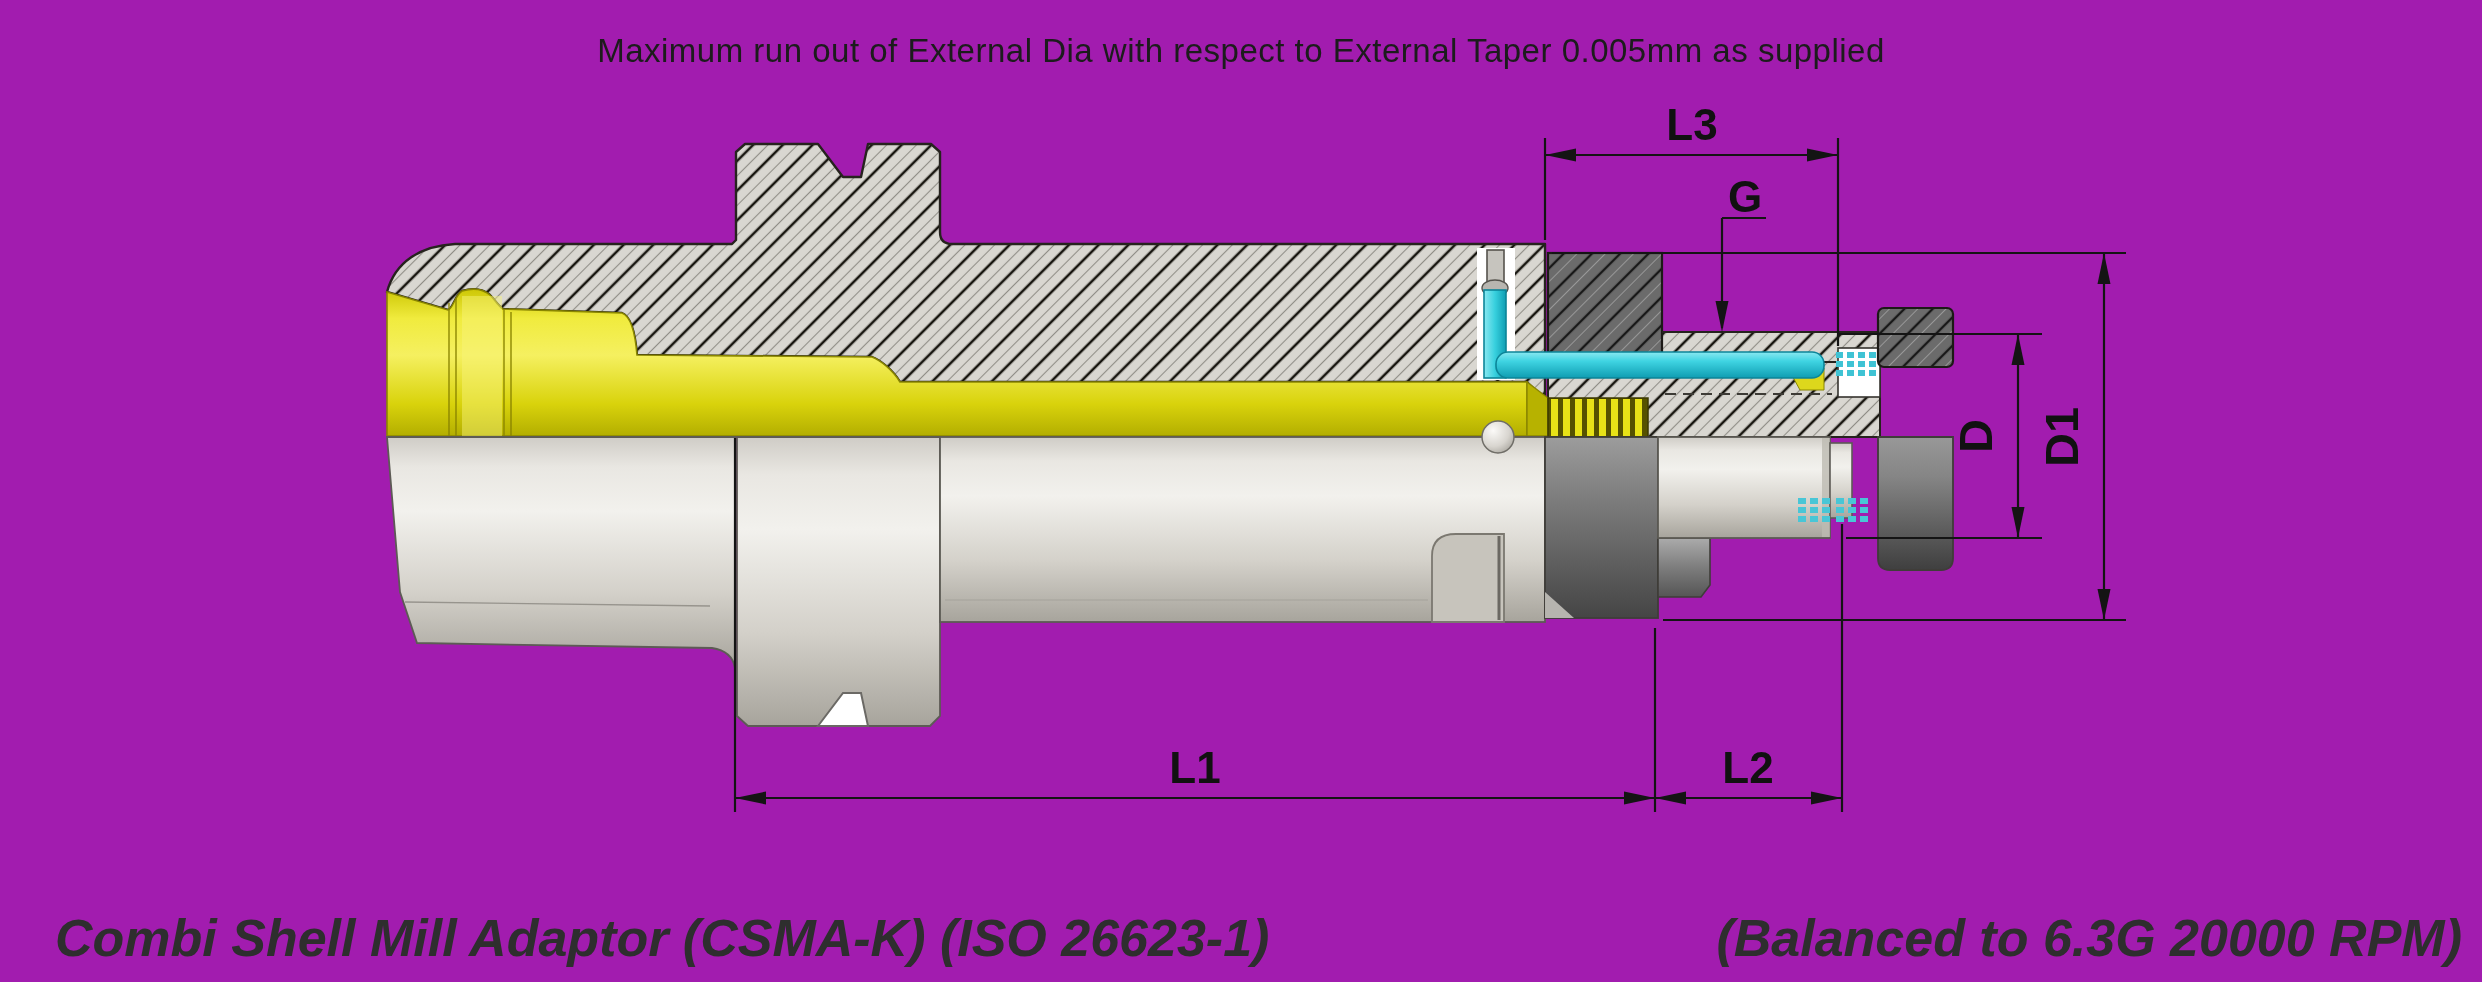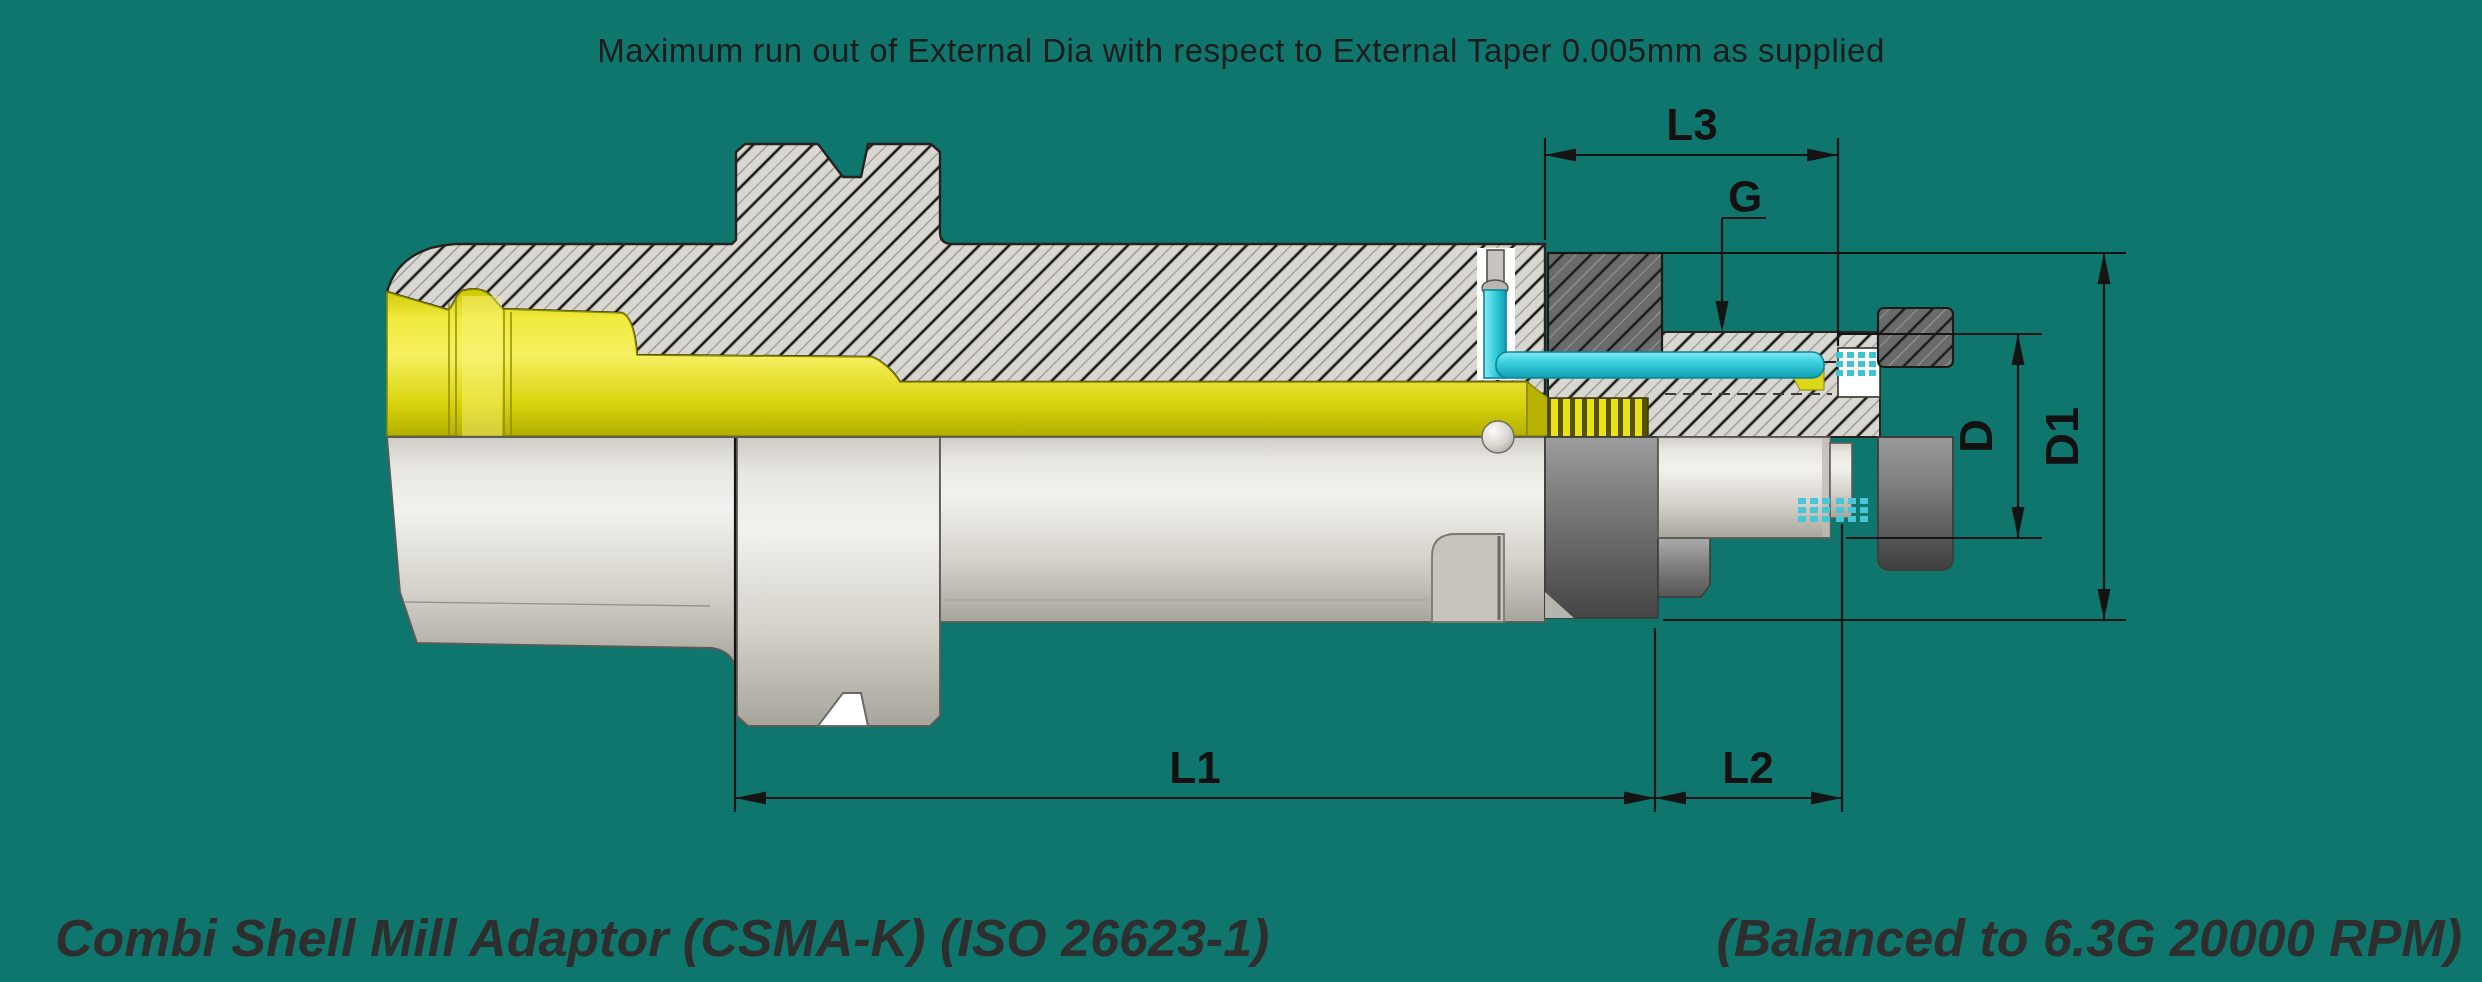--- a/index.html
+++ b/index.html
@@ -1,16 +1,16 @@
 <!DOCTYPE html>
 <html><head>
 <meta charset="utf-8">
 <style>
   html,body{margin:0;padding:0;background:#ffffff;}
-  .page{position:relative;width:2482px;height:982px;background:#0f766e;overflow:hidden;
+  .page{position:relative;width:2482px;height:982px;background:#a21caf;overflow:hidden;
         font-family:"Liberation Sans", sans-serif;}
   svg text{font-family:"Liberation Sans", sans-serif;}
   .note-top{font-size:33px;fill:#1c1c1c;letter-spacing:0.5px;}
   .dim-label{font-size:44px;font-weight:bold;fill:#111;}
   .dim-label-lg{font-size:47px;font-weight:bold;fill:#111;}
   .caption{font-size:52px;font-weight:bold;font-style:italic;fill:#2e2e2e;}
 </style>
 </head>
 <body>
 

